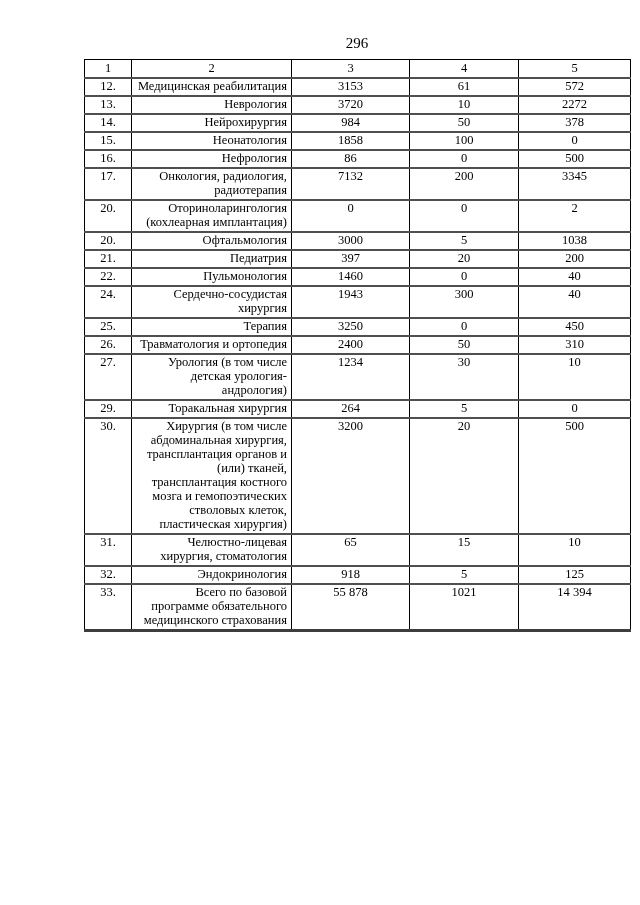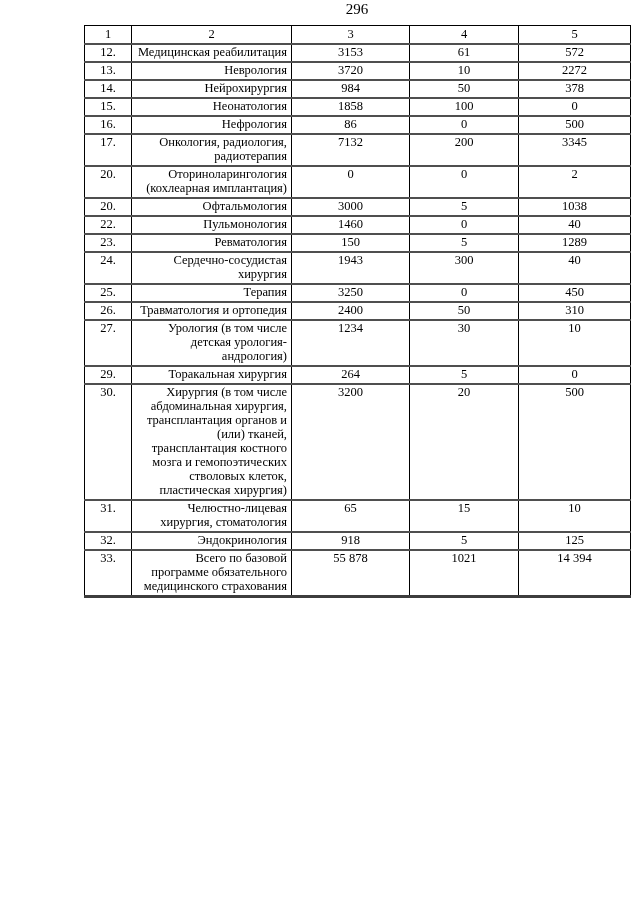--- a/index.html
+++ b/index.html
@@ -7,20 +7,21 @@
     padding: 0;
     background: #ffffff;
   }
   .page {
     width: 640px;
     min-height: 905px;
     background: #ffffff;
     color: #000000;
     font-family: "Liberation Serif", "DejaVu Serif", serif;
     box-sizing: border-box;
+    padding-top: 34px;
   }
   .page-number {
     margin-left: 84px;
     width: 546px;
     text-align: center;
     font-size: 15px;
     line-height: 18px;
     margin-bottom: 7px;
   }
   table.data-table {
@@ -134,32 +135,32 @@
           <td class="col-val">2</td>
         </tr>
         <tr>
           <td class="col-num">20.</td>
           <td class="col-name">Офтальмология</td>
           <td class="col-val">3000</td>
           <td class="col-val">5</td>
           <td class="col-val">1038</td>
         </tr>
         <tr>
+          <td class="col-num">21.</td>
+          <td class="col-name">Педиатрия</td>
+          <td class="col-val">397</td>
+          <td class="col-val">20</td>
+          <td class="col-val">200</td>
+        </tr>
+        <tr>
           <td class="col-num">22.</td>
           <td class="col-name">Пульмонология</td>
           <td class="col-val">1460</td>
           <td class="col-val">0</td>
           <td class="col-val">40</td>
-        </tr>
-        <tr>
-          <td class="col-num">23.</td>
-          <td class="col-name">Ревматология</td>
-          <td class="col-val">150</td>
-          <td class="col-val">5</td>
-          <td class="col-val">1289</td>
         </tr>
         <tr>
           <td class="col-num">24.</td>
           <td class="col-name">Сердечно-сосудистая хирургия</td>
           <td class="col-val">1943</td>
           <td class="col-val">300</td>
           <td class="col-val">40</td>
         </tr>
         <tr>
           <td class="col-num">25.</td>

